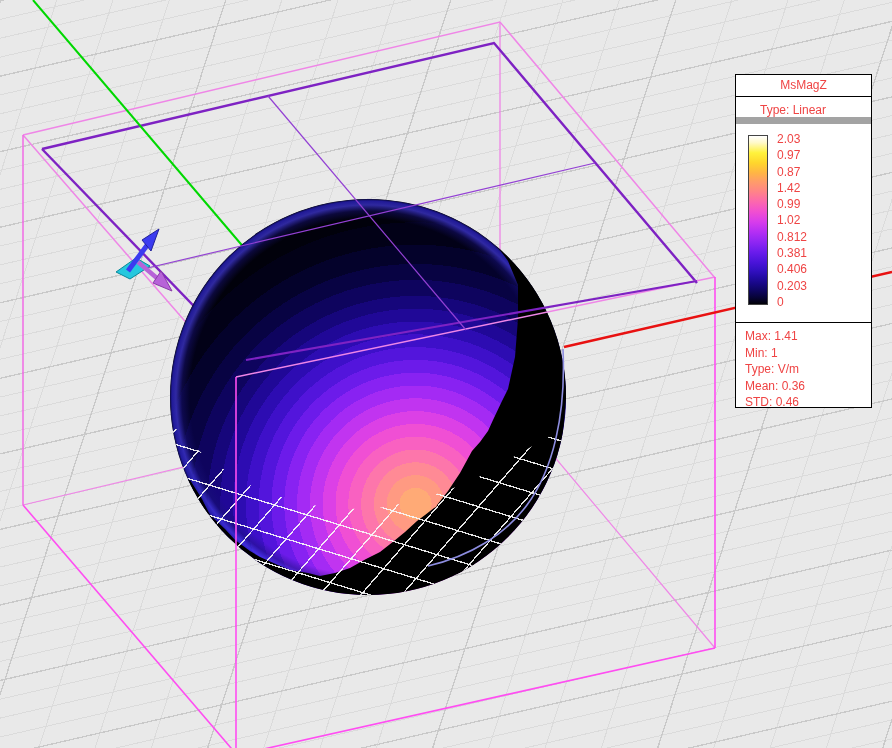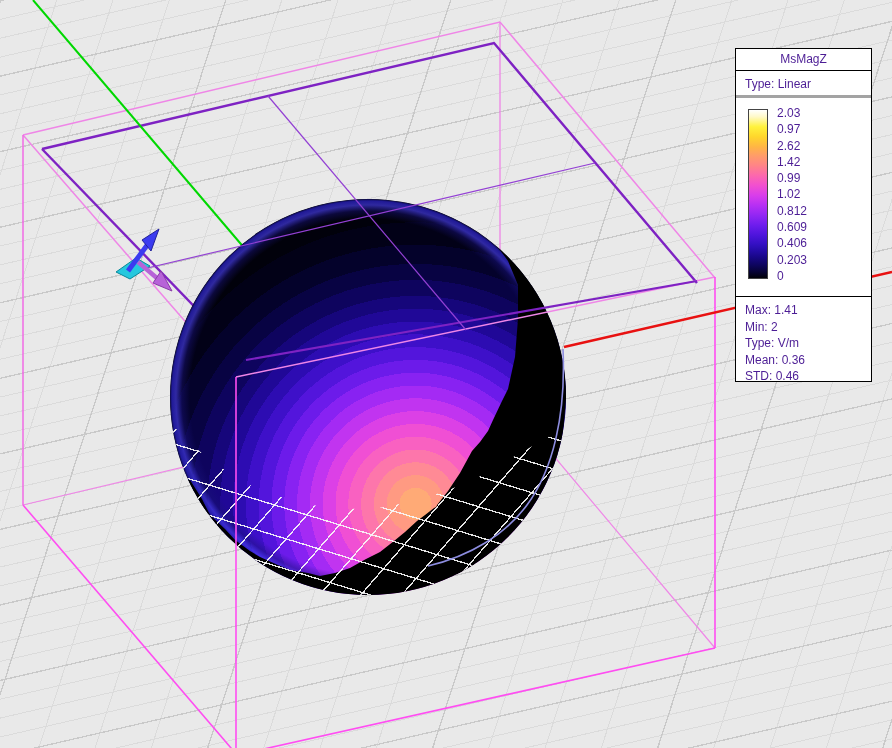--- a/index.html
+++ b/index.html
@@ -60,26 +60,26 @@
     position:absolute;inset:0;
     clip-path:polygon(0px 230px,2px 226px,40px 262px,90px 292px,140px 306px,
       198px 311px,250px 301px,300px 283px,345px 257px,396px 228px,396px 396px,0px 396px);
     background-image:
       repeating-linear-gradient(17deg, rgba(248,248,248,0.92) 0 1.3px, transparent 1.3px 29px),
       repeating-linear-gradient(131deg, rgba(248,248,248,0.92) 0 1.3px, transparent 1.3px 31px);
   }
 
   
   .legend{
-    position:absolute;left:735px;top:48px;width:137px;height:334px;
+    position:absolute;left:735px;top:74px;width:137px;height:334px;
     background:#fff;border:1px solid #000;box-sizing:border-box;z-index:4;
-    color:#4c1d95;font-size:12px;
+    color:#ef4444;font-size:12px;
   }
   .legend .row-title{height:21px;line-height:21px;text-align:center;border-bottom:1px solid #000;}
-  .legend .row-type{height:27px;line-height:27px;padding-left:9px;border-bottom:3px solid #a3a3a3;box-sizing:border-box;}
+  .legend .row-type{height:27px;line-height:27px;padding-left:24px;border-bottom:7px solid #a3a3a3;box-sizing:border-box;}
   .legend .scale{position:relative;height:199px;border-bottom:1px solid #000;box-sizing:border-box;}
   .legend .bar{
     position:absolute;left:12px;top:11px;width:20px;height:170px;
     border:1px solid #444;box-sizing:border-box;
     background:linear-gradient(to bottom,
       #ffffff 0%, #fff9c9 4%, #fff23c 10%, #ffd62c 16%, #ffb545 22%, #ff9d68 27%,
       #ff8487 33%, #fc68ad 39%, #f14fd0 45%, #d83deb 51%, #b52ff4 57%, #9026f3 63%,
       #6b1cec 69%, #4b14da 75%, #3310c2 80%, #230ba5 84%, #170784 88%, #0e0560 92%,
       #070338 96%, #010108 100%);
   }
@@ -146,33 +146,33 @@
   </svg>
 
   <div class="legend">
     <div class="row-title lbl">MsMagZ</div>
     <div class="row-type lbl">Type: Linear</div>
     <div class="scale">
       <div class="bar"></div>
       <div class="labels">
         <span class="lbl">2.03</span>
         <span class="lbl">0.97</span>
-        <span class="lbl">2.62</span>
+        <span class="lbl">0.87</span>
         <span class="lbl">1.42</span>
         <span class="lbl">0.99</span>
         <span class="lbl">1.02</span>
         <span class="lbl">0.812</span>
-        <span class="lbl">0.609</span>
+        <span class="lbl">0.381</span>
         <span class="lbl">0.406</span>
         <span class="lbl">0.203</span>
         <span class="lbl">0</span>
       </div>
     </div>
     <div class="stats">
       <div class="lbl">Max: 1.41</div>
-      <div class="lbl">Min: 2</div>
+      <div class="lbl">Min: 1</div>
       <div class="lbl">Type: V/m</div>
       <div class="lbl">Mean: 0.36</div>
       <div class="lbl">STD: 0.46</div>
     </div>
   </div>
 
 </div>
 
 </body></html>

